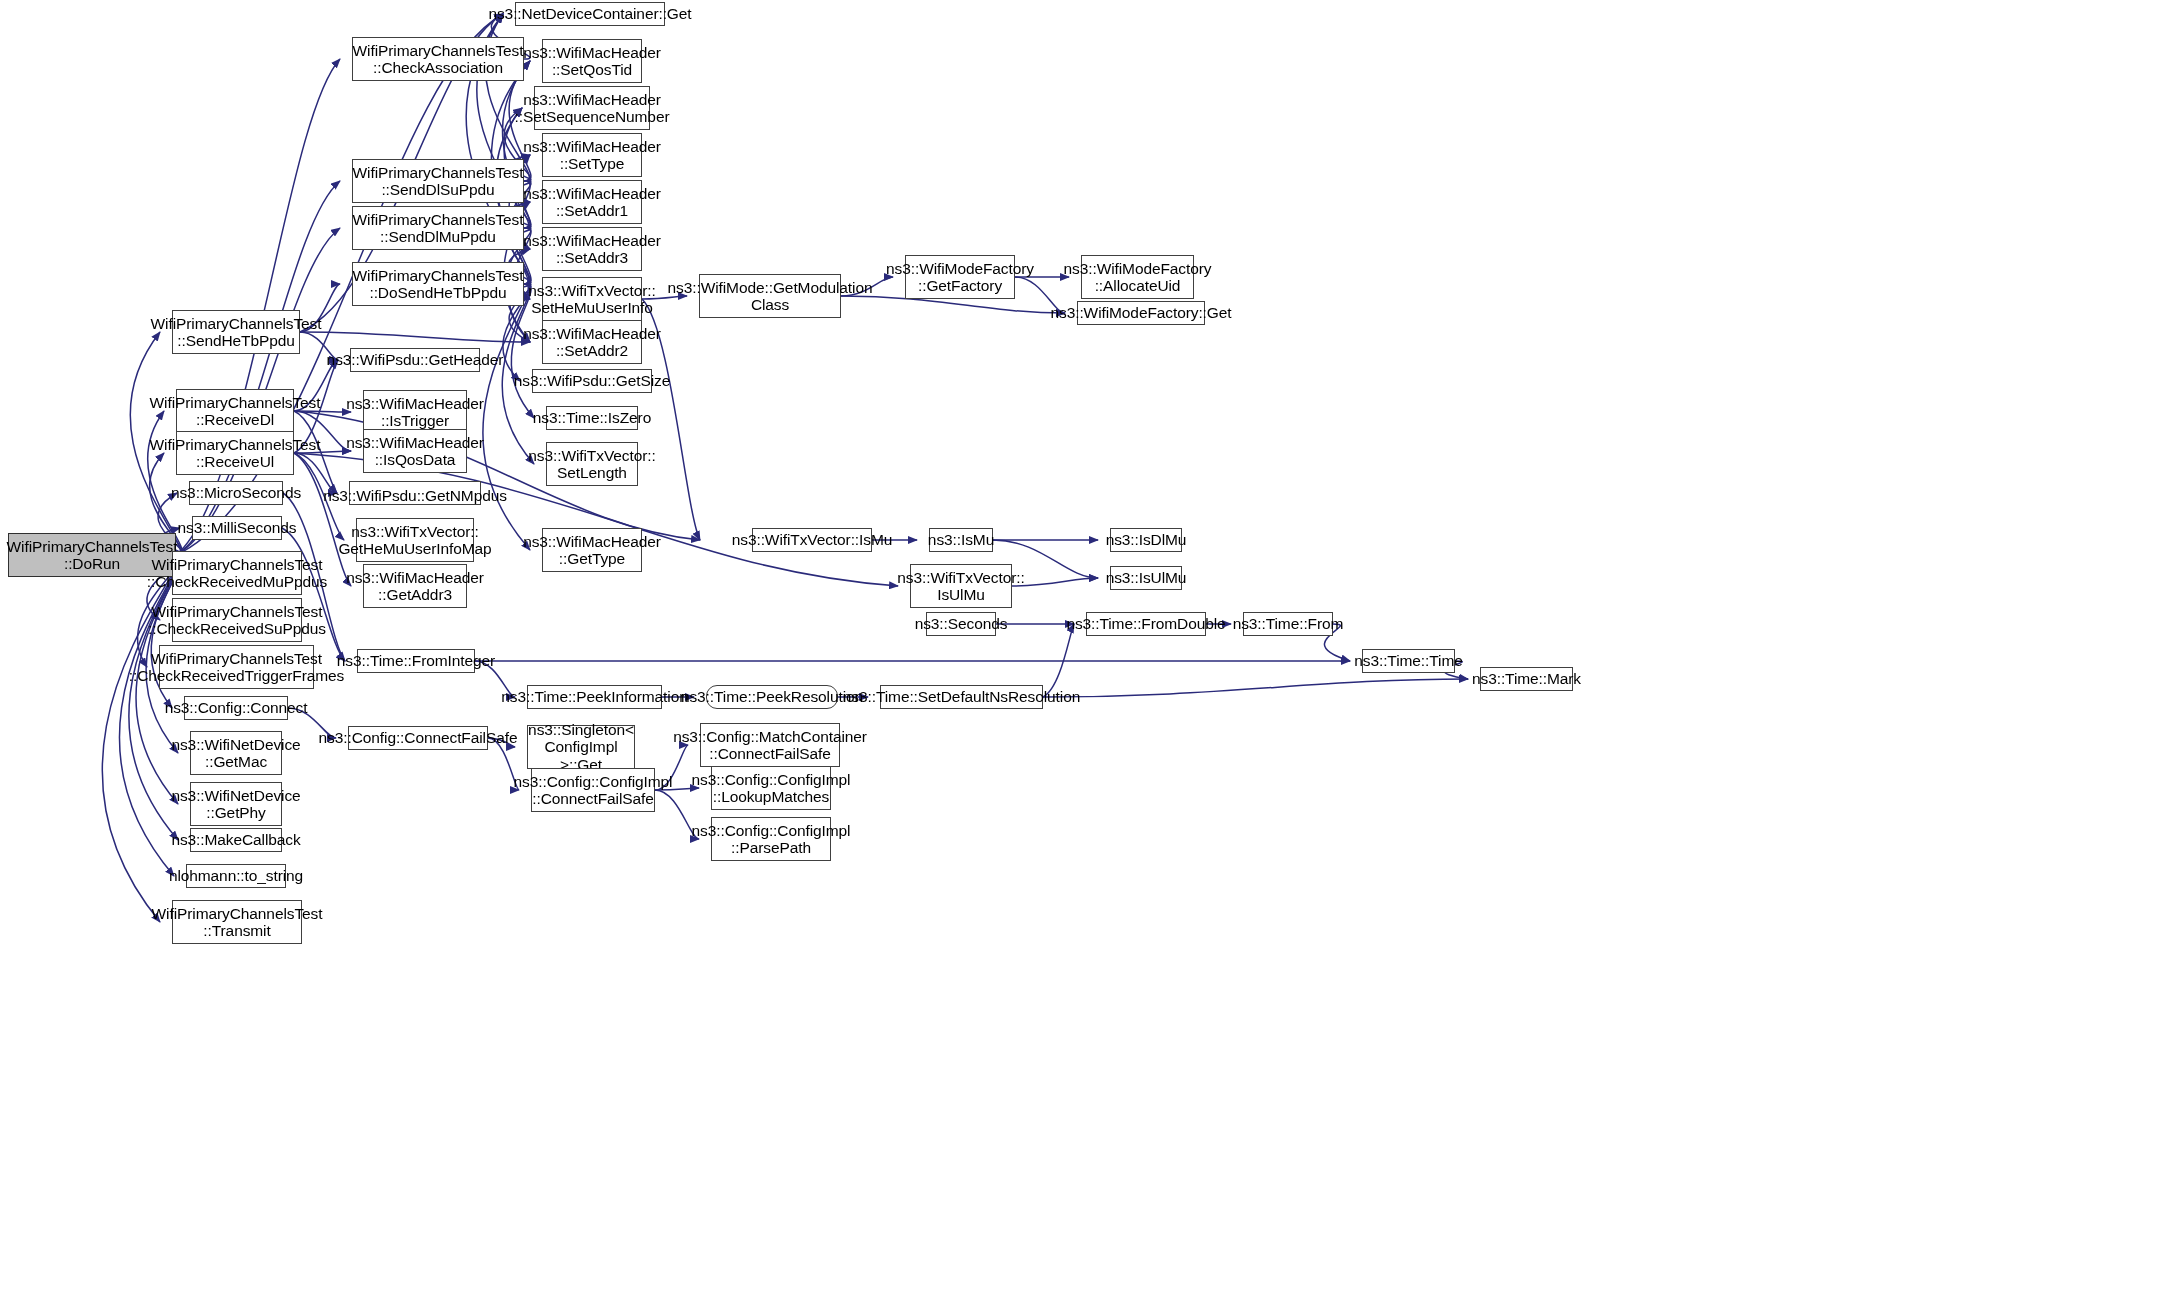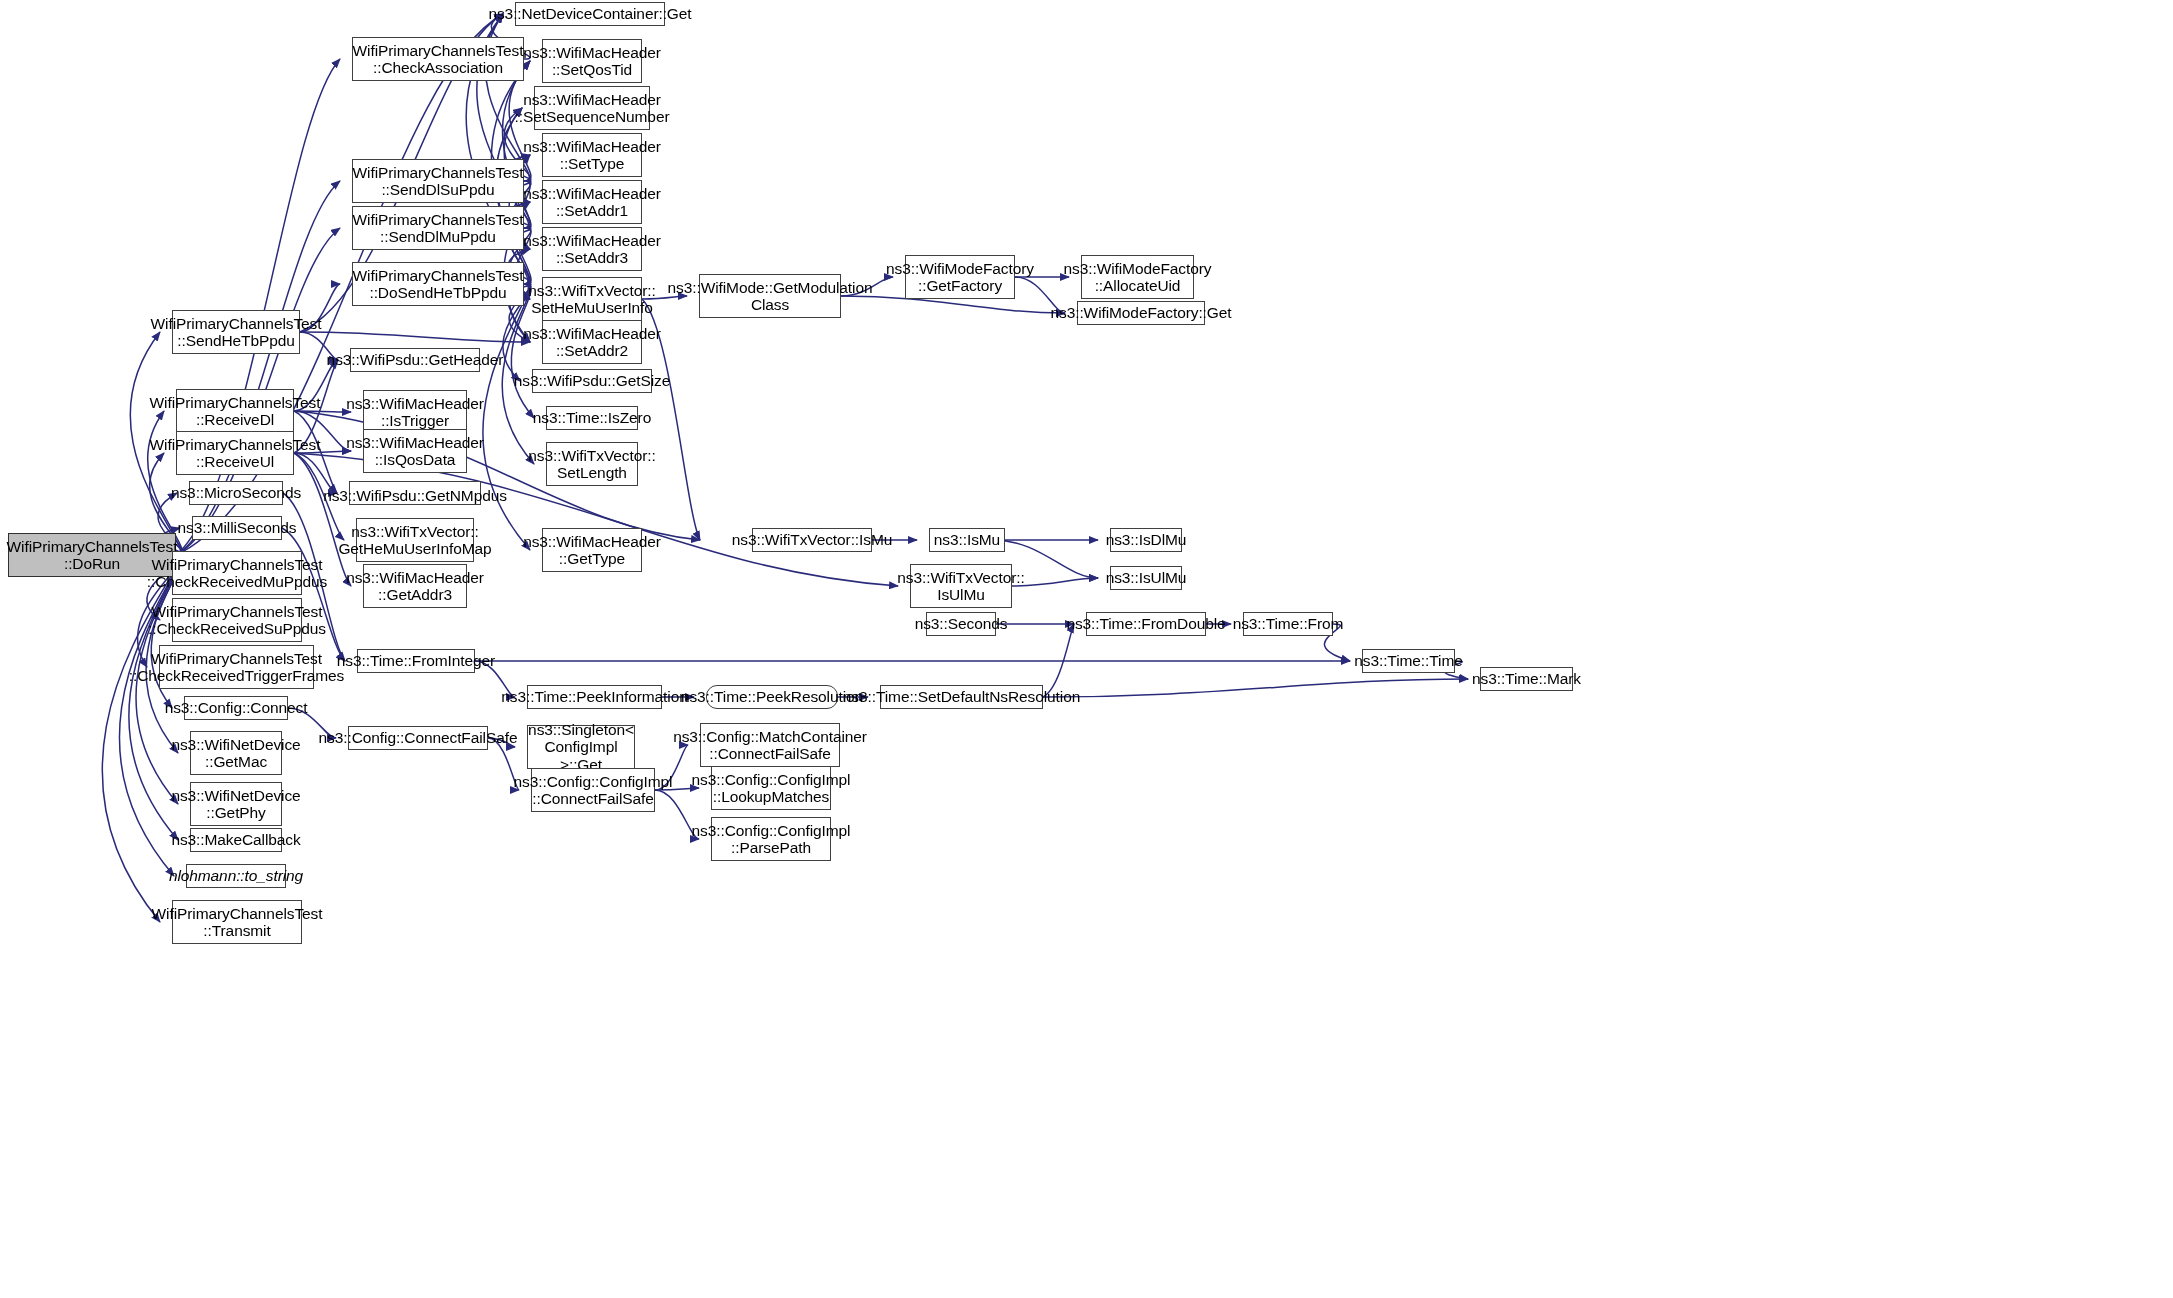--- a/index.html
+++ b/index.html
@@ -175,21 +175,21 @@
     <div class="node" style="left: 172px; top: 598px; width: 130px; height: 44px;"><span class="node-label">WifiPrimaryChannelsTest
 ::CheckReceivedSuPpdus</span></div>
     <div class="node" style="left: 159px; top: 645px; width: 155px; height: 44px;"><span class="node-label">WifiPrimaryChannelsTest
 ::CheckReceivedTriggerFrames</span></div>
     <div class="node" style="left: 184px; top: 696px; width: 104px; height: 24px;"><span class="node-label">ns3::Config::Connect</span></div>
     <div class="node" style="left: 190px; top: 731px; width: 92px; height: 44px;"><span class="node-label">ns3::WifiNetDevice
 ::GetMac</span></div>
     <div class="node" style="left: 190px; top: 782px; width: 92px; height: 44px;"><span class="node-label">ns3::WifiNetDevice
 ::GetPhy</span></div>
     <div class="node" style="left: 190px; top: 828px; width: 92px; height: 24px;"><span class="node-label">ns3::MakeCallback</span></div>
-    <div class="node" style="left: 186px; top: 864px; width: 100px; height: 24px; font-style: italic;"><span class="node-label">nlohmann::to_string</span></div>
+    <div class="node" style="left: 186px; top: 864px; width: 100px; height: 24px;"><span class="node-label">nlohmann::to_string</span></div>
     <div class="node" style="left: 172px; top: 900px; width: 130px; height: 44px;"><span class="node-label">WifiPrimaryChannelsTest
 ::Transmit</span></div>
     <div class="node" style="left: 515px; top: 2px; width: 150px; height: 24px;"><span class="node-label">ns3::NetDeviceContainer::Get</span></div>
     <div class="node" style="left: 542px; top: 39px; width: 100px; height: 44px;"><span class="node-label">ns3::WifiMacHeader
 ::SetQosTid</span></div>
     <div class="node" style="left: 534px; top: 86px; width: 116px; height: 44px;"><span class="node-label">ns3::WifiMacHeader
 ::SetSequenceNumber</span></div>
     <div class="node" style="left: 542px; top: 133px; width: 100px; height: 44px;"><span class="node-label">ns3::WifiMacHeader
 ::SetType</span></div>
     <div class="node" style="left: 542px; top: 180px; width: 100px; height: 44px;"><span class="node-label">ns3::WifiMacHeader
@@ -232,21 +232,21 @@
 ::LookupMatches</span></div>
     <div class="node" style="left: 711px; top: 817px; width: 120px; height: 44px;"><span class="node-label">ns3::Config::ConfigImpl
 ::ParsePath</span></div>
     <div class="node" style="left: 706px; top: 685px; width: 132px; height: 24px; border-radius: 11px;"><span class="node-label">ns3::Time::PeekResolution</span></div>
     <div class="node" style="left: 880px; top: 685px; width: 163px; height: 24px;"><span class="node-label">ns3::Time::SetDefaultNsResolution</span></div>
     <div class="node" style="left: 905px; top: 255px; width: 110px; height: 44px;"><span class="node-label">ns3::WifiModeFactory
 ::GetFactory</span></div>
     <div class="node" style="left: 1081px; top: 255px; width: 113px; height: 44px;"><span class="node-label">ns3::WifiModeFactory
 ::AllocateUid</span></div>
     <div class="node" style="left: 1077px; top: 301px; width: 128px; height: 24px;"><span class="node-label">ns3::WifiModeFactory::Get</span></div>
-    <div class="node" style="left: 929px; top: 528px; width: 76px; height: 24px;"><span class="node-label">ns3::IsMu</span></div>
+    <div class="node" style="left: 929px; top: 528px; width: 64px; height: 24px;"><span class="node-label">ns3::IsMu</span></div>
     <div class="node" style="left: 910px; top: 564px; width: 102px; height: 44px;"><span class="node-label">ns3::WifiTxVector::
 IsUlMu</span></div>
     <div class="node" style="left: 926px; top: 612px; width: 70px; height: 24px;"><span class="node-label">ns3::Seconds</span></div>
     <div class="node" style="left: 1110px; top: 528px; width: 72px; height: 24px;"><span class="node-label">ns3::IsDlMu</span></div>
     <div class="node" style="left: 1110px; top: 566px; width: 72px; height: 24px;"><span class="node-label">ns3::IsUlMu</span></div>
     <div class="node" style="left: 1086px; top: 612px; width: 120px; height: 24px;"><span class="node-label">ns3::Time::FromDouble</span></div>
     <div class="node" style="left: 1243px; top: 612px; width: 90px; height: 24px;"><span class="node-label">ns3::Time::From</span></div>
     <div class="node" style="left: 1362px; top: 649px; width: 93px; height: 24px;"><span class="node-label">ns3::Time::Time</span></div>
     <div class="node" style="left: 1480px; top: 667px; width: 93px; height: 24px;"><span class="node-label">ns3::Time::Mark</span></div>
   </div>

